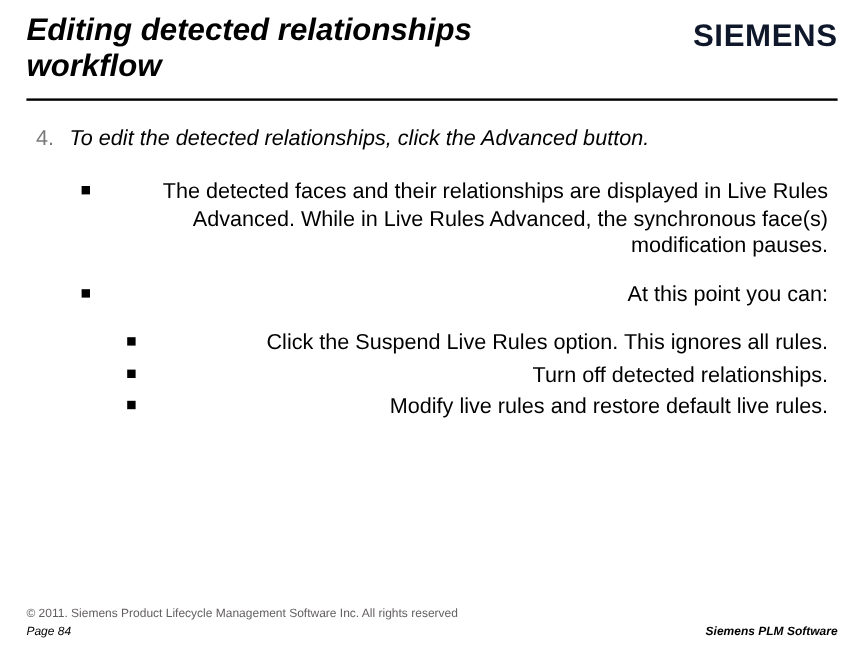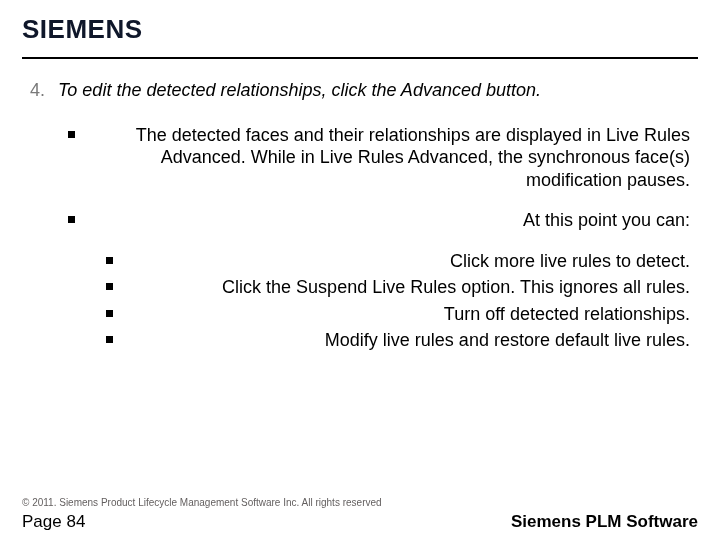--- a/index.html
+++ b/index.html
@@ -76,29 +76,31 @@
   }
   .copyright {
     text-align: left;
     font-size: 10px;
     color: #635f5f;
     margin-bottom: 4px;
   }
   .frow {
     display: flex;
     justify-content: space-between;
-    font-size: 17px;
+    font-size: 10px;
+    font-style: italic;
   }
   .page { }
   .plm { font-weight: 700; }
 </style>
 </head>
 <body>
 
 <div class="header">
+  <div class="title">Editing detected relationships workflow</div>
   <div class="brand">SIEMENS</div>
 </div>
 <div class="divider"></div>
 
 <div class="content">
 
   <div class="step">
     <div class="step-num">4.</div>
     <div class="step-text">To edit the detected relationships, click the Advanced button.</div>
   </div>
@@ -110,24 +112,20 @@
     </div>
     <div class="bullet-row blk">
       <div class="sq"></div>
       <div class="btxt">At this point you can:</div>
     </div>
   </div>
 
   <div class="sub2">
     <div class="bullet-row">
       <div class="sq"></div>
-      <div class="btxt">Click more live rules to detect.</div>
-    </div>
-    <div class="bullet-row">
-      <div class="sq"></div>
       <div class="btxt">Click the Suspend Live Rules option. This ignores all rules.</div>
     </div>
     <div class="bullet-row">
       <div class="sq"></div>
       <div class="btxt">Turn off detected relationships.</div>
     </div>
     <div class="bullet-row">
       <div class="sq"></div>
       <div class="btxt">Modify live rules and restore default live rules.</div>
     </div>

